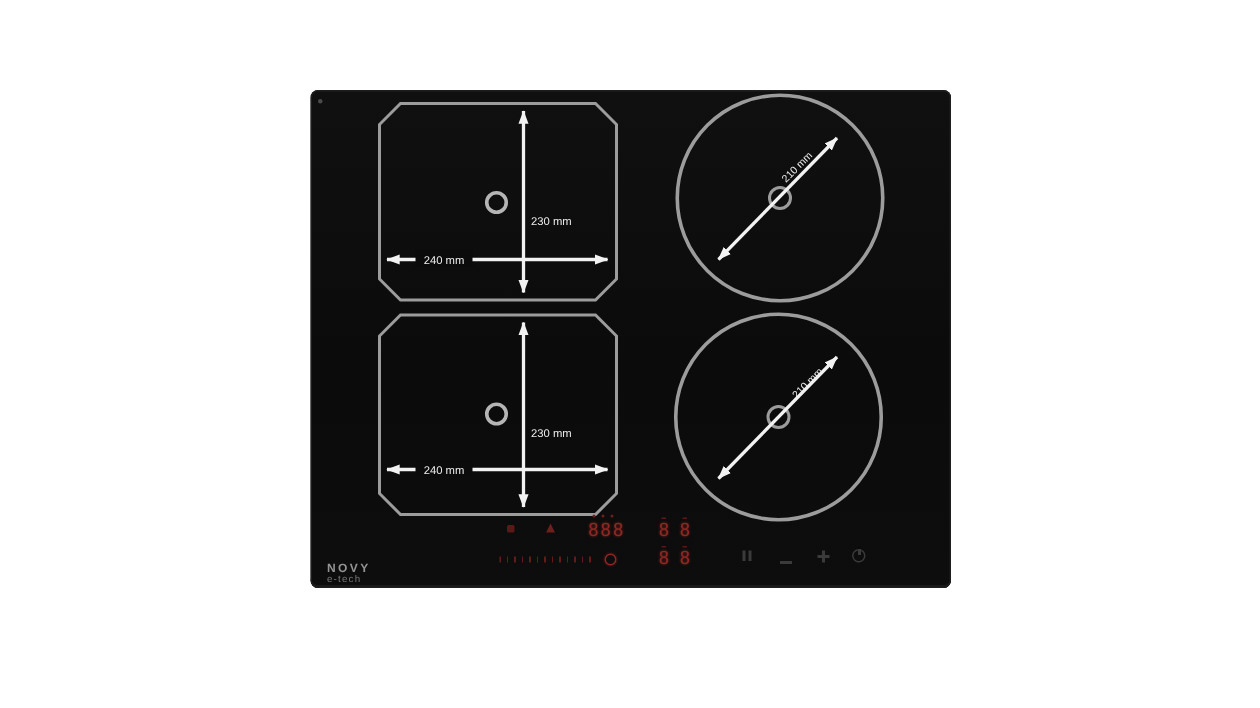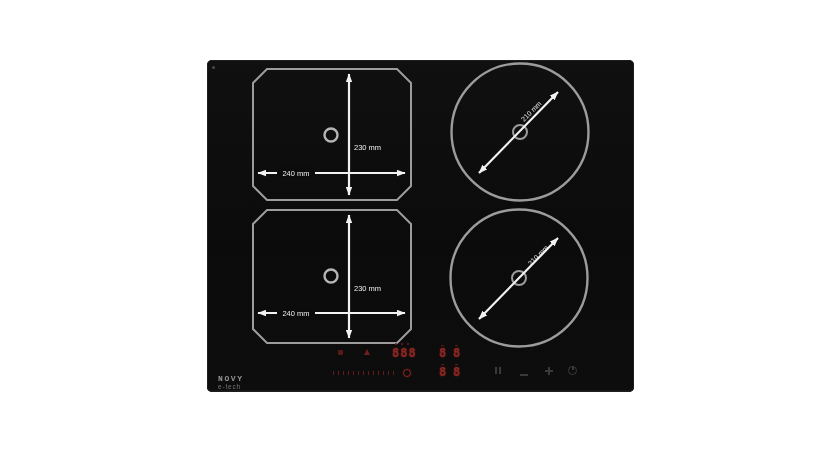--- a/index.html
+++ b/index.html
@@ -18,21 +18,21 @@
   .corner-dot{
     position:absolute;left:5px;top:6px;width:3px;height:3px;border-radius:50%;
     background:#4a4a4a;
   }
   
   .led{
     position:absolute;
     font-family:"DejaVu Sans Mono", monospace;
     color:#8f2722;
     text-shadow:0 0 2px rgba(143,39,34,.8);
-    font-size:12px;line-height:10px;font-weight:bold;
+    font-size:12px;line-height:10px;font-weight:normal;
     letter-spacing:1px;
   }
   .led-small-ind{position:absolute;width:3px;height:1px;background:#5a1816;}
   .timer-dots span{
     display:inline-block;width:2px;height:2px;border-radius:50%;
     background:#6e1f1c;margin-right:4px;vertical-align:top;
   }
   .timer-dots{position:absolute;left:188px;top:283px;height:2px;}
   .pan-ring{
     position:absolute;left:196px;top:309px;width:6px;height:6px;border-radius:50%;
@@ -61,21 +61,21 @@
   .minus-bar:before{content:"";position:absolute;left:1px;top:4px;width:8px;height:1.5px;background:#3a3a3a;}
   .plus-cross:before{content:"";position:absolute;left:1px;top:4px;width:8px;height:1.5px;background:#3a3a3a;}
   .plus-cross:after{content:"";position:absolute;left:4.2px;top:1px;width:1.5px;height:8px;background:#3a3a3a;}
   .power-ring{
     border:1.4px solid #3a3a3a;border-radius:50%;width:7px;height:7px;
   }
   .power-ring:before{content:"";position:absolute;left:3.2px;top:-2px;width:1.4px;height:4px;background:#0b0b0b;box-shadow:0 0 0 0.1px #0b0b0b;}
   .power-ring:after{content:"";position:absolute;left:3.2px;top:-1.5px;width:1.4px;height:4.5px;background:#3a3a3a;}
   
   .logo{position:absolute;left:11px;top:315px;color:#949494;}
-  .logo .brand{font-size:8px;font-weight:bold;letter-spacing:1.6px;line-height:8px;font-family:Liberation Mono, monospace;}
+  .logo .brand{font-size:8px;font-weight:bold;letter-spacing:1.6px;line-height:8px;}
   .logo .sub{font-size:6.5px;color:#787878;letter-spacing:.8px;line-height:8px;}
 </style>
 </head>
 <body>
 
 <div class="hob">
 
   <div class="corner-dot"></div>
 
   <svg class="zone-svg" width="427" height="332" viewBox="0 0 427 332">

